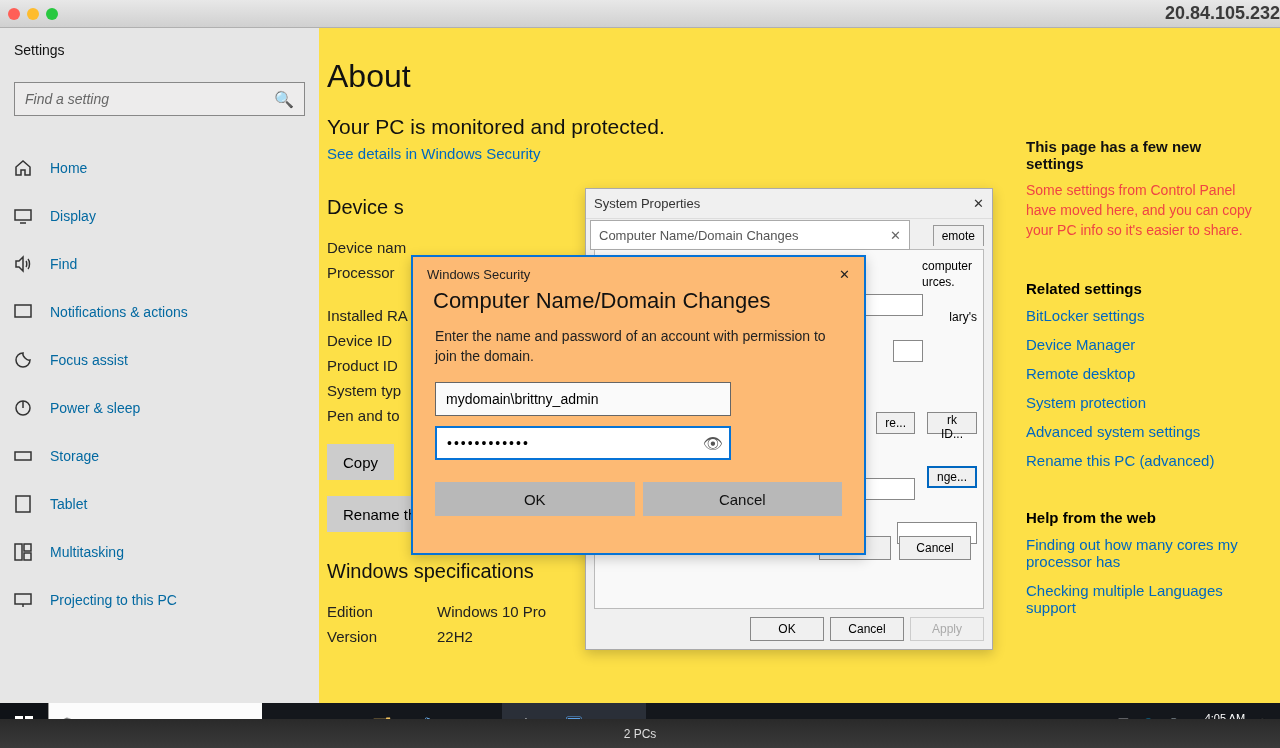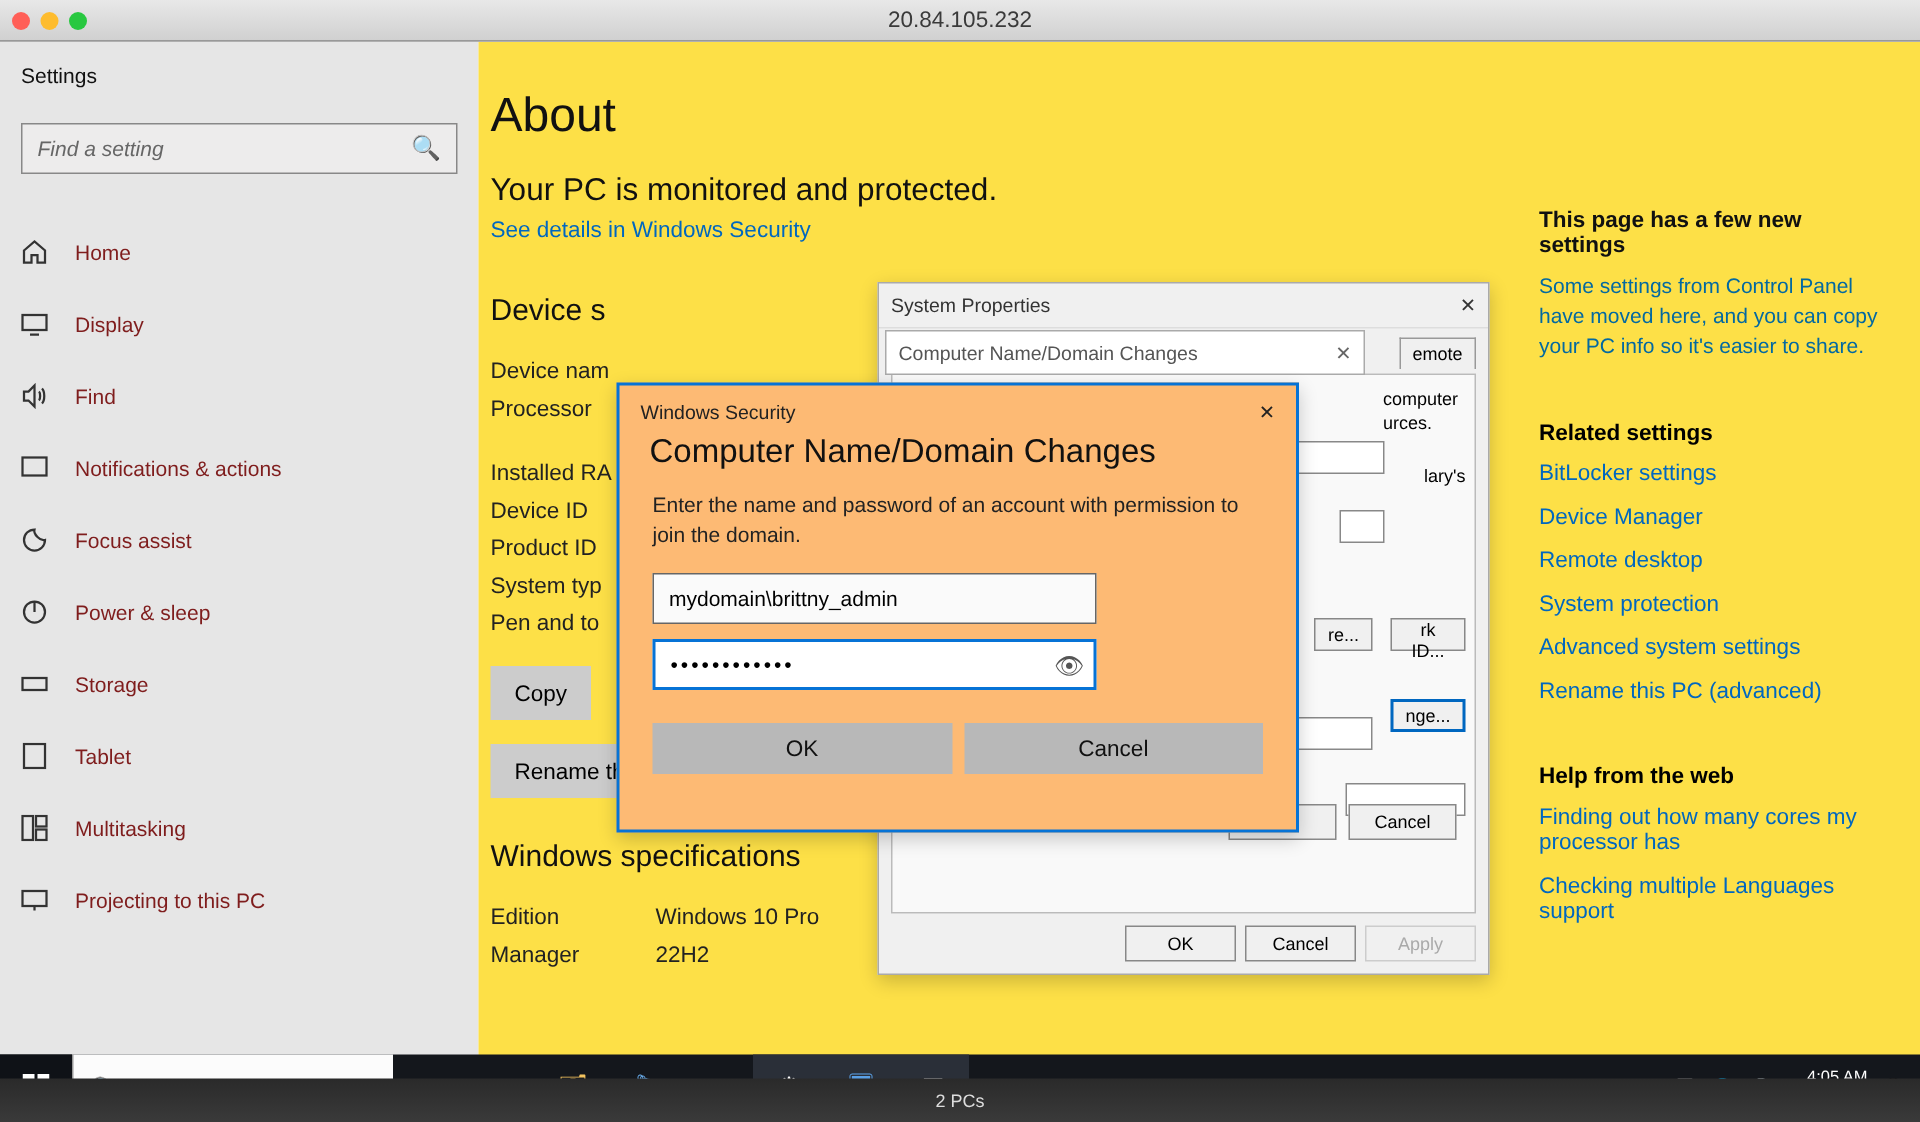--- a/index.html
+++ b/index.html
@@ -3,49 +3,49 @@
 <meta charset="utf-8">
 <style>
 * { box-sizing: border-box; margin: 0; padding: 0; font-family: "Segoe UI", Arial, sans-serif; }
 body { width: 1280px; height: 748px; overflow: hidden; background: #333; }
 
 
 .mac-titlebar { height: 28px; background: linear-gradient(#e8e8e8,#d0d0d0); display:flex; align-items:center; padding:0 8px; border-bottom:1px solid #b0b0b0; position:relative;}
 .traffic { display:flex; gap:7px; }
 .traffic span { width:12px; height:12px; border-radius:50%; display:block;}
 .tl-close{background:#ff5f57;} .tl-min{background:#febc2e;} .tl-max{background:#28c840;}
-.mac-title { position:absolute; left:0; right:0; text-align:center; font-size:15px; font-weight:400; color:#3a3a3a;}
+.mac-title { position:absolute; left:0; right:0; text-align:right; font-size:18px; font-weight:700; color:#3a3a3a;}
 
 
 .win { position:absolute; left:0; top:28px; width:1280px; height:691px; background:#fff; }
 .sidebar { position:absolute; left:0; top:0; width:319px; height:100%; background:#e6e6e6; }
 .settings-label{ font-size:14px; padding:14px 0 0 14px; color:#111;}
 .sidebar-inner{padding:0 14px;}
 .nav { list-style:none; margin-top:28px;}
-.nav li { display:flex; align-items:center; height:48px; gap:18px; font-size:14px; color:#7f1d1d; }
+.nav li { display:flex; align-items:center; height:48px; gap:18px; font-size:14px; color:#0369a1; }
 .nav li.active { font-weight:600; }
 .nav svg{width:18px;height:18px;fill:none;stroke:#333;stroke-width:1.5;}
 .searchbox { margin-top:24px; width:100%; height:34px; border:1px solid #888; background:#edecec; display:flex; align-items:center; padding:0 10px; }
 .searchbox input { flex:1; border:none; background:transparent; font-size:14px; outline:none; font-style:italic; color:#555;}
 .searchbox input::placeholder{font-style:italic;color:#666;}
 
 .content { position:absolute; left:319px; top:0; right:0; bottom:0; padding:30px 24px 0 8px; overflow:hidden; background:#fde047;}
 .winbtns{position:absolute; right:0; top:0; display:flex;}
 .winbtns div{width:46px;height:30px;display:flex;align-items:center;justify-content:center;color:#222;}
 h1{font-size:32px;font-weight:500;color:#111;margin-bottom:20px;}
 .sub{font-size:21px;color:#111;margin-bottom:6px;}
 .link{color:#0067c0;font-size:15px;display:block;margin-top:2px; text-decoration:none;}
 .section-title{font-size:20px;margin-top:34px;margin-bottom:16px;color:#111;}
 .row{display:flex;font-size:15px;color:#222;line-height:25px;}
 .row .lbl{width:110px;}
 .graybtn{background:#ccc;border:none;height:36px;padding:0 16px;font-size:15px;margin-top:16px;}
 
 .rightcol{position:absolute; right:20px; top:110px; width:234px; font-size:15px;}
 .rightcol h3{font-size:15px;font-weight:600;margin-bottom:8px;color:#111;}
-.rightcol p{font-size:14px;color:#0369a1;line-height:20px;margin-bottom:24px;}
+.rightcol p{font-size:14px;color:#ef4444;line-height:20px;margin-bottom:24px;}
 .rightcol .link{margin-bottom:12px;}
 .rightcol h4{font-size:15px;font-weight:600;margin:40px 0 10px 0;}
 
 
 .dlg{position:absolute;background:#f0f0f0;border:1px solid #aaa;box-shadow:0 4px 12px rgba(0,0,0,.2);}
 .sysprops{left:585px;top:160px;width:408px;height:462px;}
 .dlg-title{height:30px;display:flex;align-items:center;justify-content:space-between;padding:0 8px;font-size:13px;color:#333;border-bottom:1px solid #ddd;}
 .dlg-title .x{color:#333;}
 .sysprops-btns{position:absolute;bottom:8px;right:8px;display:flex;gap:6px;}
 .sysprops-btns button{width:74px;height:24px;font-size:12px;background:#f0f0f0;border:1px solid #888;}
@@ -216,21 +216,21 @@
         <span class="lbl">Pen and to</span>
       </div>
     <button class="graybtn">Copy</button><br>
     <button class="graybtn">Rename this PC</button>
     <div class="section-title" style="margin-top:28px">Windows specifications</div>
     <div class="row">
         <span class="lbl">Edition</span>
         <span>Windows 10 Pro</span>
       </div>
     <div class="row">
-        <span class="lbl">Manager</span>
+        <span class="lbl">Version</span>
         <span>22H2</span>
       </div>
   </div>
 
   <div class="rightcol">
     <h3>This page has a few new settings</h3>
     <p>Some settings from Control Panel have moved here, and you can copy your PC info so it's easier to share.</p>
     <h4 style="margin-top:40px">Related settings</h4>
     <a class="link">BitLocker settings</a>
     <a class="link">Device Manager</a>

